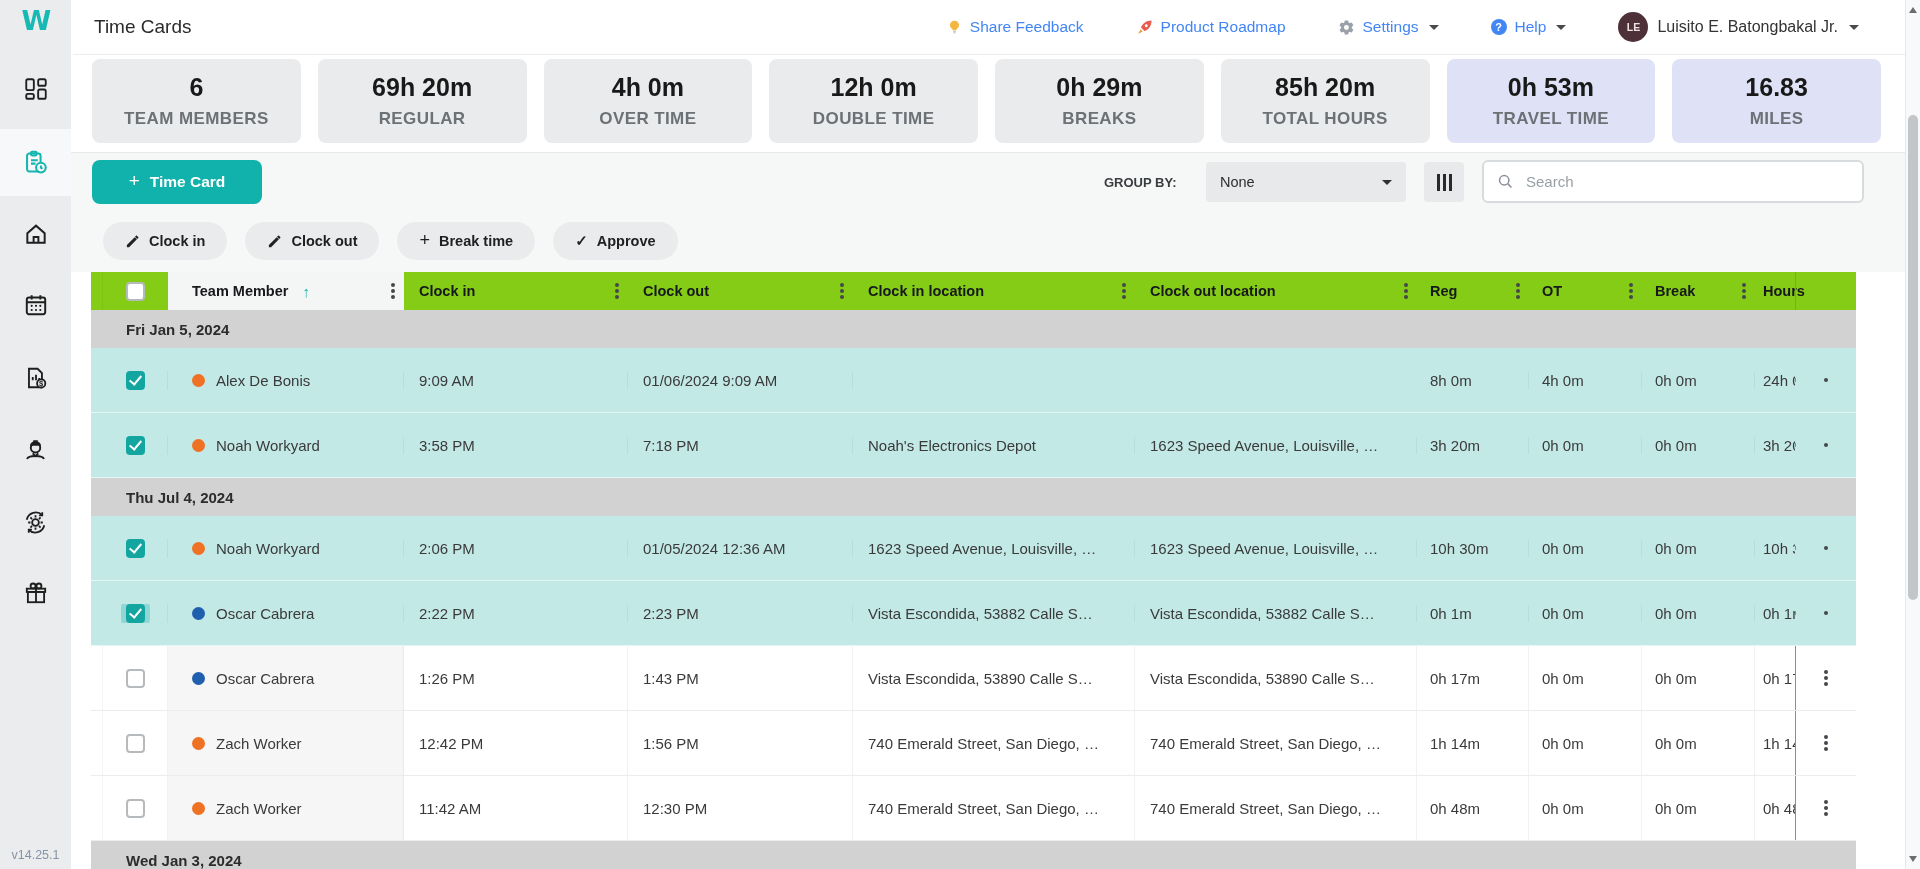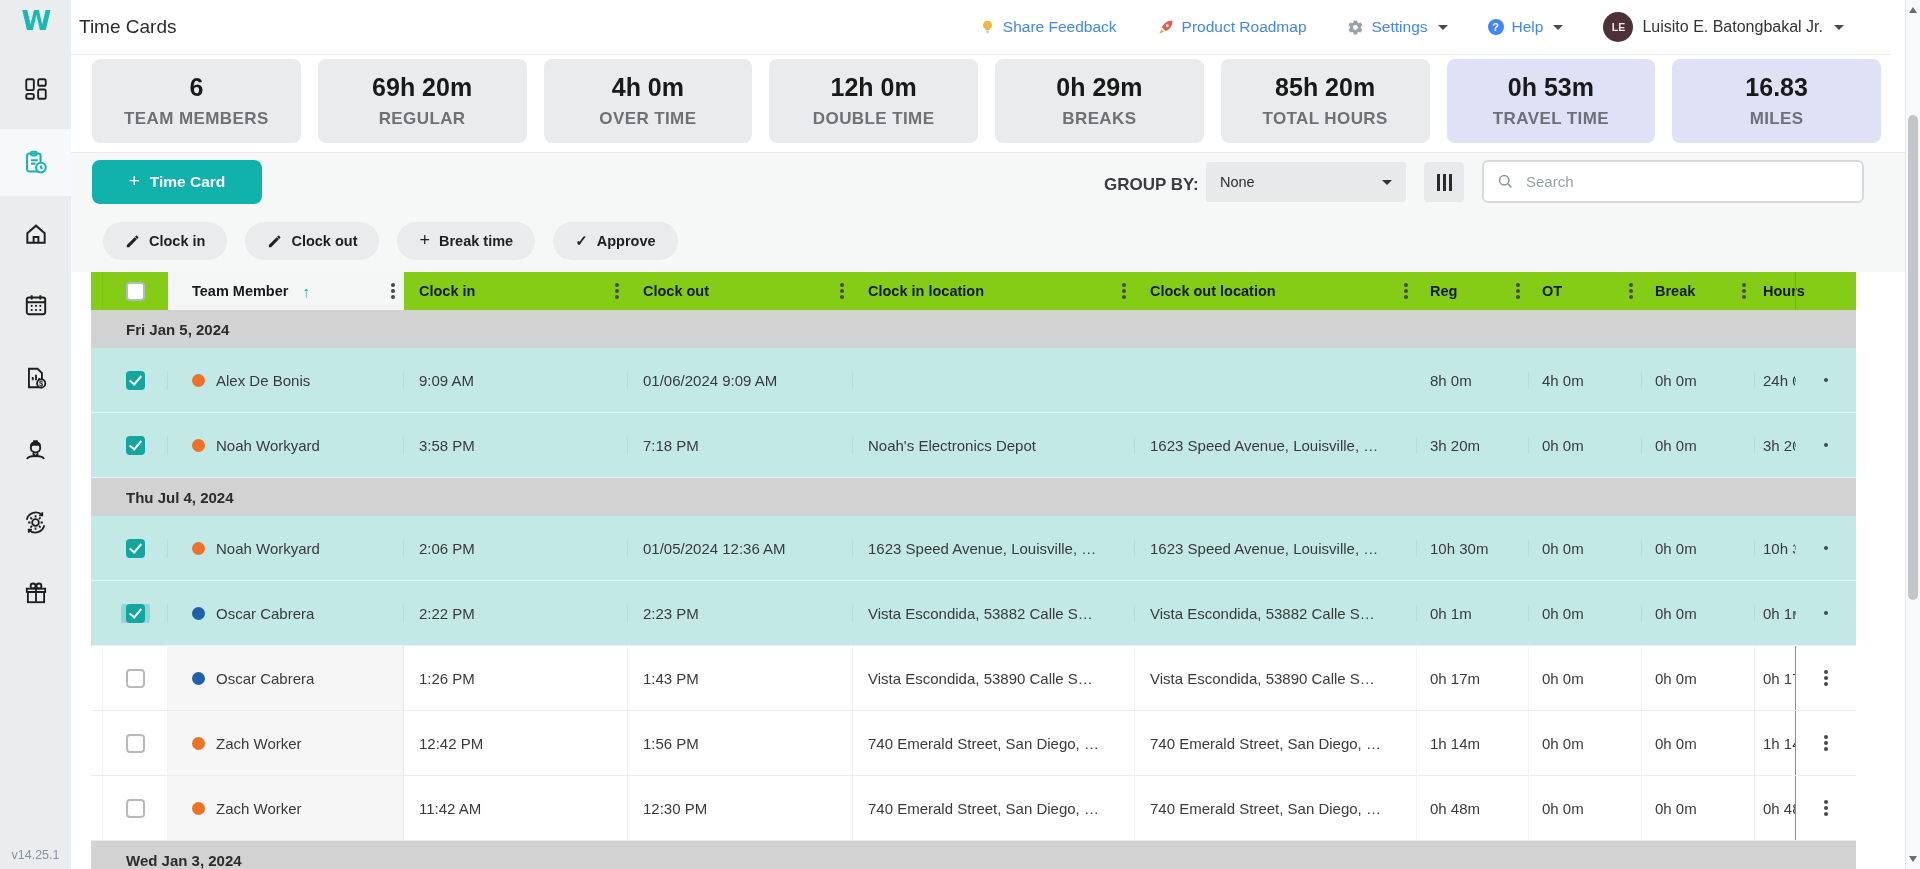--- a/index.html
+++ b/index.html
@@ -13,24 +13,24 @@
   
   .sidebar { position:absolute; left:0; top:0; width:71px; height:869px; background:#ebeced; z-index:5; }
   .logo { position:absolute; top:5px; left:0; width:71px; text-align:center;
           font-family:"DejaVu Sans", sans-serif; font-size:27px; font-weight:800;
           color:#17b9b3; letter-spacing:-2px; }
   .active-tile { position:absolute; left:0; top:129px; width:71px; height:67px; background:#f7f8f9; }
   .nav-item { position:absolute; left:0; width:71px; height:56px; display:flex; align-items:center; justify-content:center; cursor:pointer; }
   .version { position:absolute; bottom:7px; left:0; width:71px; text-align:center; font-size:12.5px; color:#8494a8; }
 
   
-  .topbar { position:absolute; left:58px; top:0; width:1834px; height:55px; background:#fff;
+  .topbar { position:absolute; left:73px; top:0; width:1834px; height:55px; background:#fff;
             border-bottom:1px solid #ededed; display:flex; align-items:center; }
   .page-title { margin-left:21px; font-size:19px; color:#2b2b2b; }
-  .topbar-right { margin-left:auto; display:flex; align-items:center; gap:40px; margin-right:48px; }
+  .topbar-right { margin-left:auto; display:flex; align-items:center; gap:52px; margin-right:48px; }
   .tb-link { display:flex; align-items:center; gap:8px; color:#4285f4; font-size:15.5px; cursor:pointer; white-space:nowrap; }
   .caret { width:0; height:0; border-left:5px solid transparent; border-right:5px solid transparent; border-top:5px solid #4a4a4a; margin-left:2px; }
   .userbox { display:flex; align-items:center; gap:9px; cursor:pointer; }
   .avatar { width:30px; height:30px; border-radius:50%; background:#4d3038; color:#f1e3e3;
             font-size:10.5px; font-weight:700; display:flex; align-items:center; justify-content:center; }
   .username { font-size:16px; color:#333; }
   .help-badge { width:16px; height:16px; border-radius:50%; background:#4285f4; color:#fff; font-size:11px; font-weight:700;
                 display:flex; align-items:center; justify-content:center; }
 
   
@@ -39,21 +39,21 @@
           align-items:center; justify-content:center; gap:7px; }
   .stat.hl { background:#dfe1f6; }
   .stat-value { font-size:25px; font-weight:700; color:#191919; }
   .stat-label { font-size:17px; font-weight:700; color:#6c7176; letter-spacing:.4px; }
 
   
   .toolband { position:absolute; left:71px; top:152px; width:1834px; height:120px; background:#f6f7f7; border-top:1px solid #e9e9e9; }
   .btn-timecard { position:absolute; left:92px; top:160px; width:170px; height:44px; background:#11b2ac; color:#fff;
                   border-radius:8px; font-size:15.5px; font-weight:700; display:flex; align-items:center; justify-content:center; gap:10px; cursor:pointer; }
   .btn-timecard .plus { font-size:19px; font-weight:400; margin-top:-2px; }
-  .groupby-label { position:absolute; left:1104px; top:175px; font-size:17px; font-weight:700; color:#3a3d40; }
+  .groupby-label { position:absolute; left:1104px; top:175px; font-size:13px; font-weight:700; color:#3a3d40; }
   .dropdown { position:absolute; left:1206px; top:162px; width:200px; height:40px; background:#e7e9ea; border-radius:4px;
               display:flex; align-items:center; padding:0 14px; font-size:14.5px; color:#2e2e2e; cursor:pointer; }
   .dropdown .caret { margin-left:auto; border-top-color:#2f2f2f; }
   .colbtn { position:absolute; left:1424px; top:162px; width:40px; height:40px; background:#e7e9ea; border-radius:4px;
             display:flex; align-items:center; justify-content:center; gap:3px; cursor:pointer; }
   .colbtn i { display:block; width:3px; height:17px; background:#2a2a2a; }
   .search { position:absolute; left:1482px; top:160px; width:382px; height:43px; background:#fff;
             border:2px solid #d8dbde; border-radius:6px; display:flex; align-items:center; padding:0 13px; }
   .search input { border:none; outline:none; flex:1; font-size:15px; color:#333; background:transparent; margin-left:10px; }
   .search input::placeholder { color:#98a0a6; }

